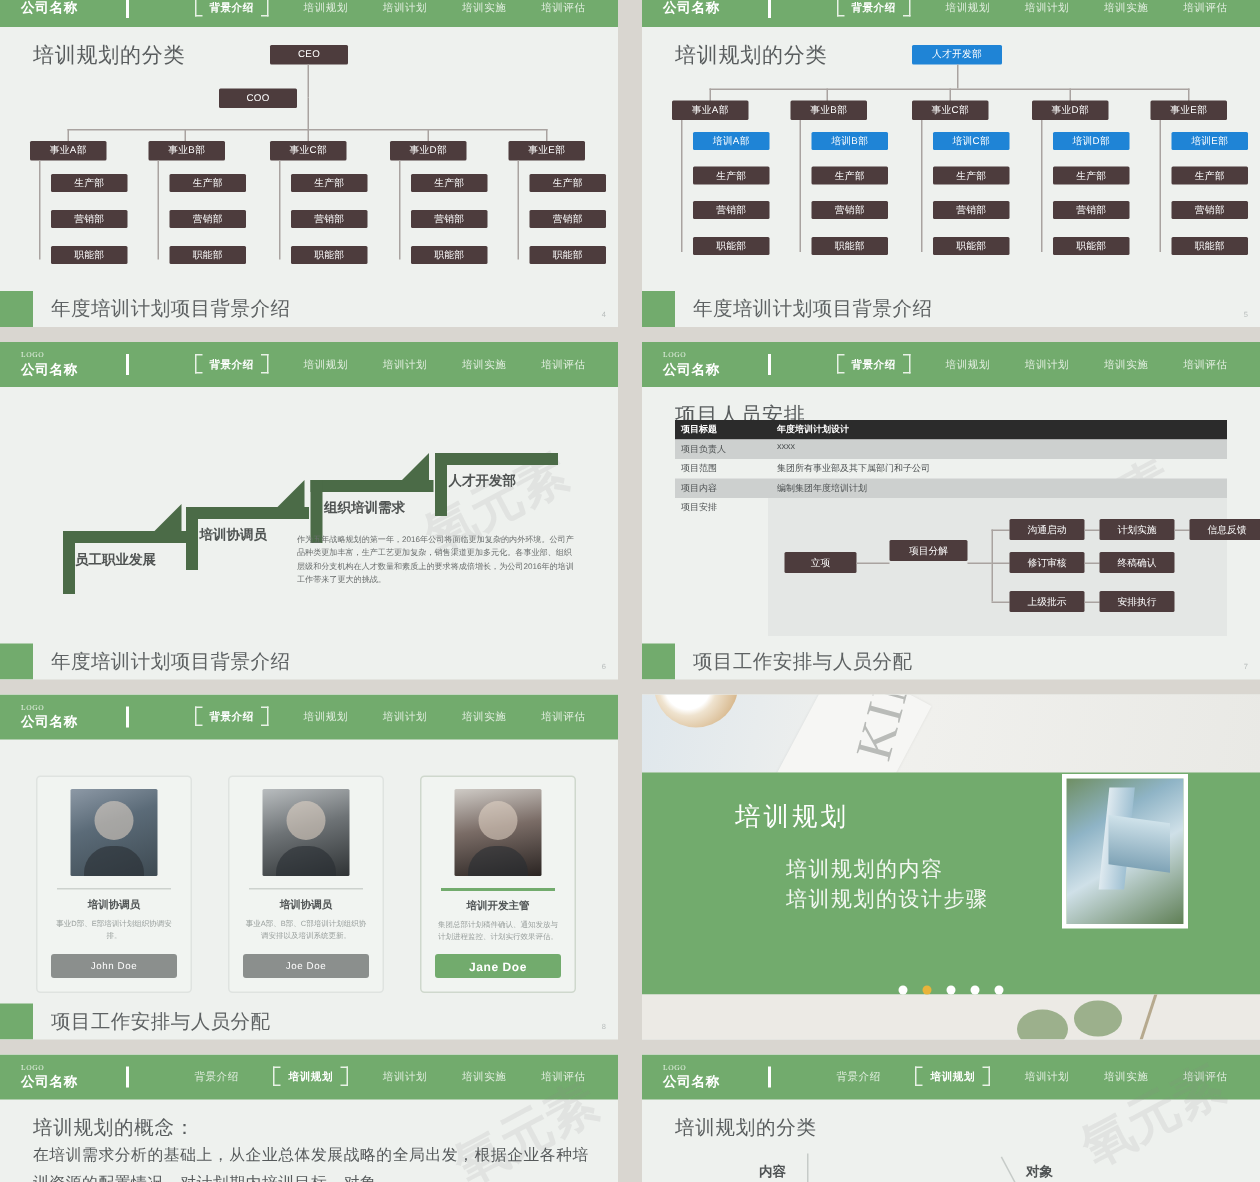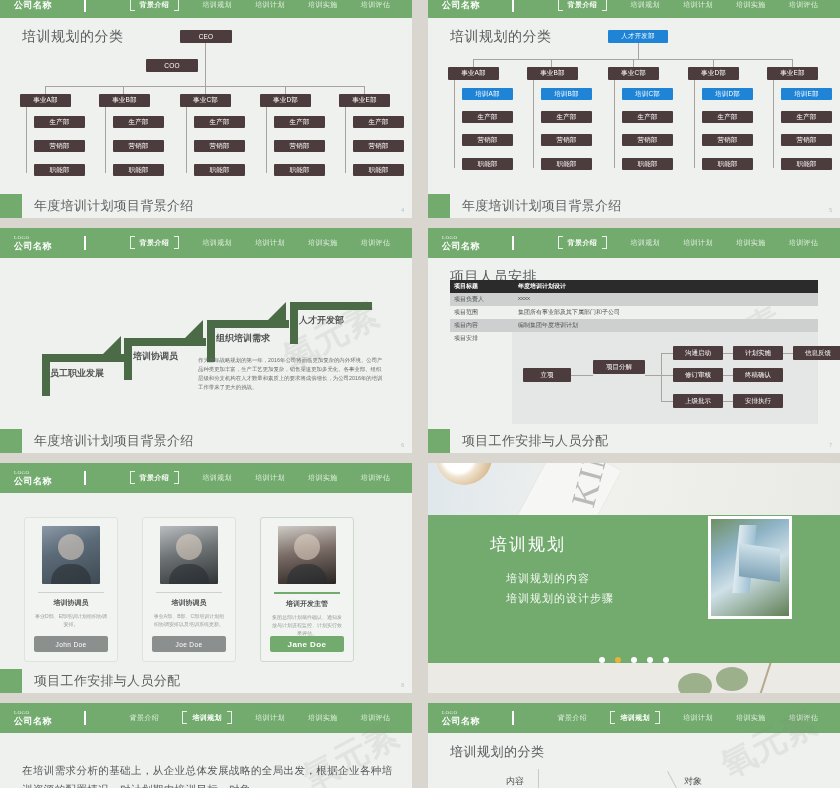--- a/index.html
+++ b/index.html
@@ -53,21 +53,21 @@
   .tc1{width:62px;padding:2px 4px;box-sizing:border-box;color:#4d5152;}
   .tc2{flex:1;padding:2px 6px;box-sizing:border-box;color:#4d5152;}
   .trow.hd .tc1,.trow.hd .tc2{background:#2b2b2b;color:#fff;font-weight:bold;}
   .trow.alt .tc1,.trow.alt .tc2{background:#cdd0cf;}
   .trow.pl .tc2{background:#e4e7e5;}
   .flow{position:absolute;left:95px;top:118px;width:300px;height:62px;}
   .fb{position:absolute;background:#4d3c3d;color:#fff;font-size:6.5px;display:flex;align-items:center;justify-content:center;border-radius:1px;white-space:nowrap;}
 
   
   .people{position:absolute;left:24px;top:54px;display:flex;gap:24px;}
-  .card{width:94px;height:145px;background:#f1f4f1;border:1px solid #dfe3e0;border-radius:3px;position:relative;box-sizing:border-box;padding:8px 9px;}
+  .card{width:104px;height:145px;background:#f1f4f1;border:1px solid #dfe3e0;border-radius:3px;position:relative;box-sizing:border-box;padding:8px 9px;}
   .card.hl{border-color:#cfd8cd;}
   .ph{width:58px;height:58px;margin:0 auto;border-radius:1px;position:relative;overflow:hidden;}
   .ph.p1{background:linear-gradient(160deg,#8d99a6 0%,#5b6b78 40%,#3e4a52 100%);}
   .ph.p2{background:linear-gradient(165deg,#b9bdbf 0%,#6e7376 45%,#2f3335 100%);}
   .ph.p3{background:linear-gradient(170deg,#cfcbc6 0%,#7a6c66 45%,#2a2422 100%);}
   .ph:after{content:"";position:absolute;left:50%;top:36%;width:26px;height:26px;border-radius:50%;transform:translate(-50%,-50%);background:rgba(230,215,200,.55);}
   .ph:before{content:"";position:absolute;left:50%;bottom:-6px;width:40px;height:26px;border-radius:18px 18px 0 0;transform:translateX(-50%);background:rgba(40,45,50,.6);}
   .crule{height:1px;background:#cdd2ce;margin:8px 4px 5px;}
   .crule.g{background:#72ab6d;height:2px;}
   .crole{font-size:7px;font-weight:bold;color:#4f5354;text-align:center;margin-bottom:4px;}
@@ -76,35 +76,35 @@
   .cbtn.g{background:#72ab6d;font-weight:bold;font-size:8px;}
 
   
   .hero{position:absolute;inset:0;background:#e7e6e2;}
   .hero-top{position:absolute;left:0;right:0;top:0;height:52px;background:linear-gradient(100deg,#dfe7ec 0%,#f1f1ee 38%,#e9e9e5 100%);overflow:hidden;}
   .bowl{position:absolute;left:8px;top:-12px;width:56px;height:34px;border-radius:0 0 28px 28px;background:radial-gradient(circle at 40% 20%,#fff 0 35%,#efe3cf 45%,#c79a5f 100%);}
   .kin{position:absolute;left:130px;top:-8px;font-family:"Liberation Serif",serif;font-size:34px;color:#b9bbb8;transform:rotate(-75deg);letter-spacing:2px;}
   .pcard{position:absolute;left:96px;top:-4px;width:90px;height:70px;background:#f6f6f4;transform:rotate(-62deg);box-shadow:0 0 2px rgba(0,0,0,.08);}
   .hero-band{position:absolute;left:0;right:0;top:52px;height:148px;background:#72ab6d;}
   .h-title{position:absolute;left:62px;top:70px;font-size:17px;color:#ffffff;letter-spacing:2px;}
-  .h-li{position:absolute;left:78px;font-size:11px;color:#f3f8f2;letter-spacing:1px;}
+  .h-li{position:absolute;left:96px;font-size:14px;color:#f3f8f2;letter-spacing:1px;}
   .h-img{position:absolute;right:48px;top:53px;width:78px;height:97px;border:3px solid #fff;background:linear-gradient(150deg,#6f8f63 0%,#8fb4c6 30%,#cfe0e8 55%,#5f7f55 100%);overflow:hidden;}
   .h-img .tower{position:absolute;left:32%;top:6%;width:22%;height:70%;background:linear-gradient(90deg,#dfeaf0,#9fc0d2);transform:skewX(-6deg);}
   .h-img .slab{position:absolute;left:36%;top:28%;width:52%;height:34%;background:linear-gradient(180deg,#cfe2ea,#7fa3b6);transform:skewY(8deg);}
   .dots{position:absolute;left:0;right:0;bottom:18px;display:flex;justify-content:center;gap:10px;}
   .dot{width:6px;height:6px;border-radius:50%;background:#ffffff;}
   .dot.on{background:#e8b33a;}
   .hero-bot{position:absolute;left:0;right:0;top:200px;bottom:0;background:#eceae5;overflow:hidden;}
   .leaf{position:absolute;border-radius:50% 50% 50% 50%;background:#9cb08c;}
   .stem{position:absolute;width:2px;background:#b6a98e;}
 
   
   .ctext{position:absolute;left:22px;right:16px;top:58px;font-size:10.5px;line-height:19px;color:#55595a;letter-spacing:.4px;}
   .cls{position:absolute;left:0;right:0;top:58px;height:60px;}
-  .cls-lab{position:absolute;font-size:9px;font-weight:normal;color:#4f5354;}
+  .cls-lab{position:absolute;font-size:9px;font-weight:bold;color:#4f5354;}
   .cls-ln{position:absolute;background:#c6cbc8;width:1px;}
 </style>
 </head>
 <body>
 
 <div class="grid">
 
   <div class="slide r1">
     <div class="nav">
       <div class="brand">
@@ -447,20 +447,21 @@
       </div>
       <div class="nav-div"></div>
       <div class="nav-items">
         <span class="nav-it">背景介绍</span>
         <span class="nav-it active">培训规划</span>
         <span class="nav-it">培训计划</span>
         <span class="nav-it">培训实施</span>
         <span class="nav-it">培训评估</span>
       </div>
     </div>
+    <div class="stitle sm">培训规划的概念：</div>
     <div class="wm" style="left:300px;top:30px;">氧元素</div>
     <div class="ctext">在培训需求分析的基础上，从企业总体发展战略的全局出发，根据企业各种培训资源的配置情况，对计划期内培训目标、对象</div>
   </div>
 
   <div class="slide">
     <div class="nav tall">
       <div class="brand">
         <span class="logo">LOGO</span>
         <span class="cname">公司名称</span>
       </div>

